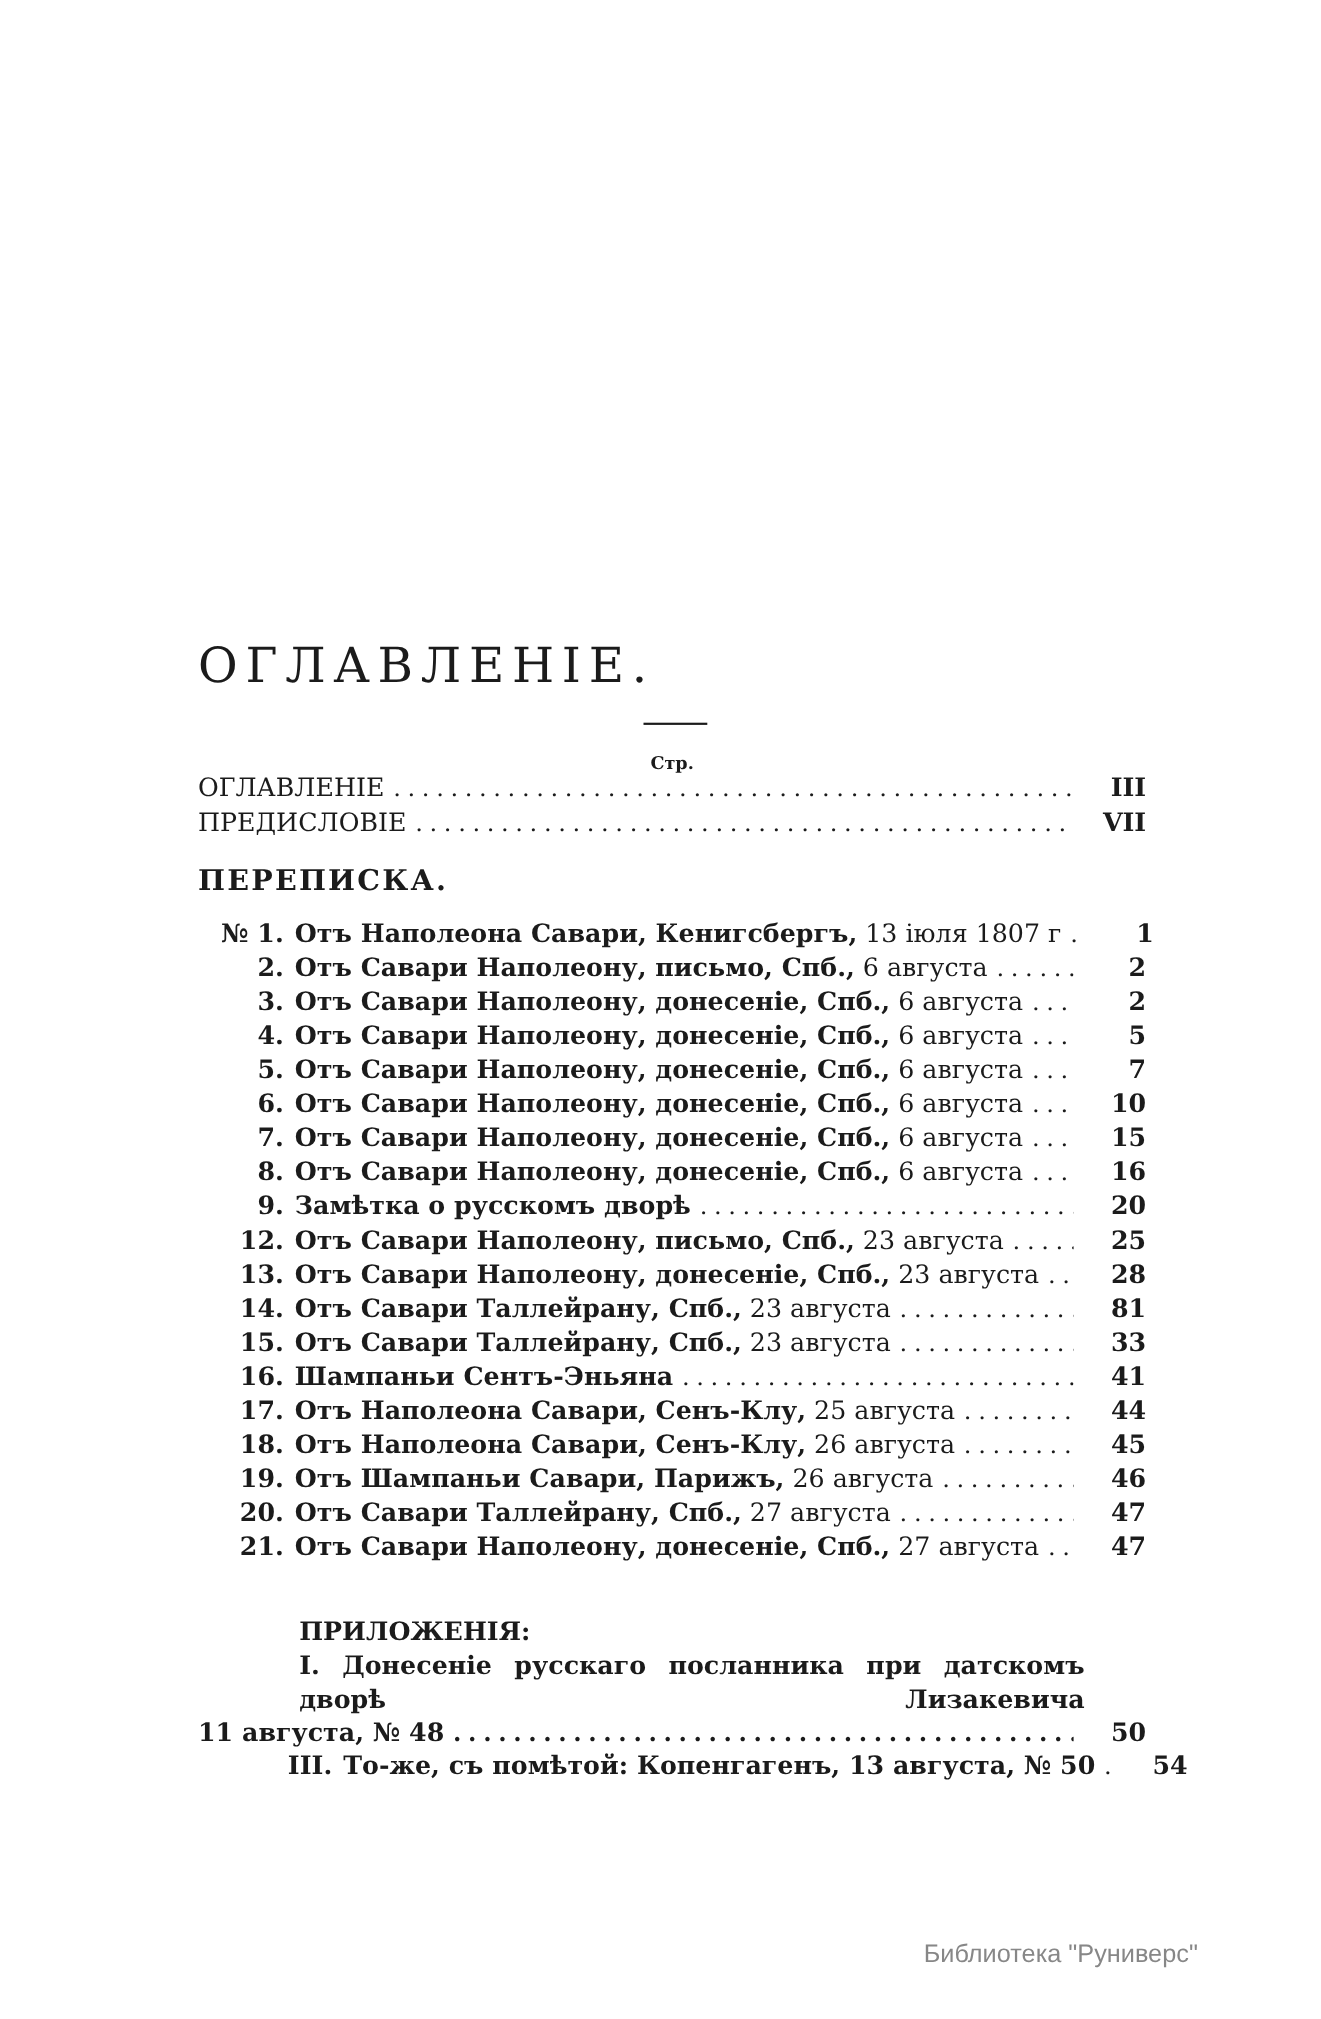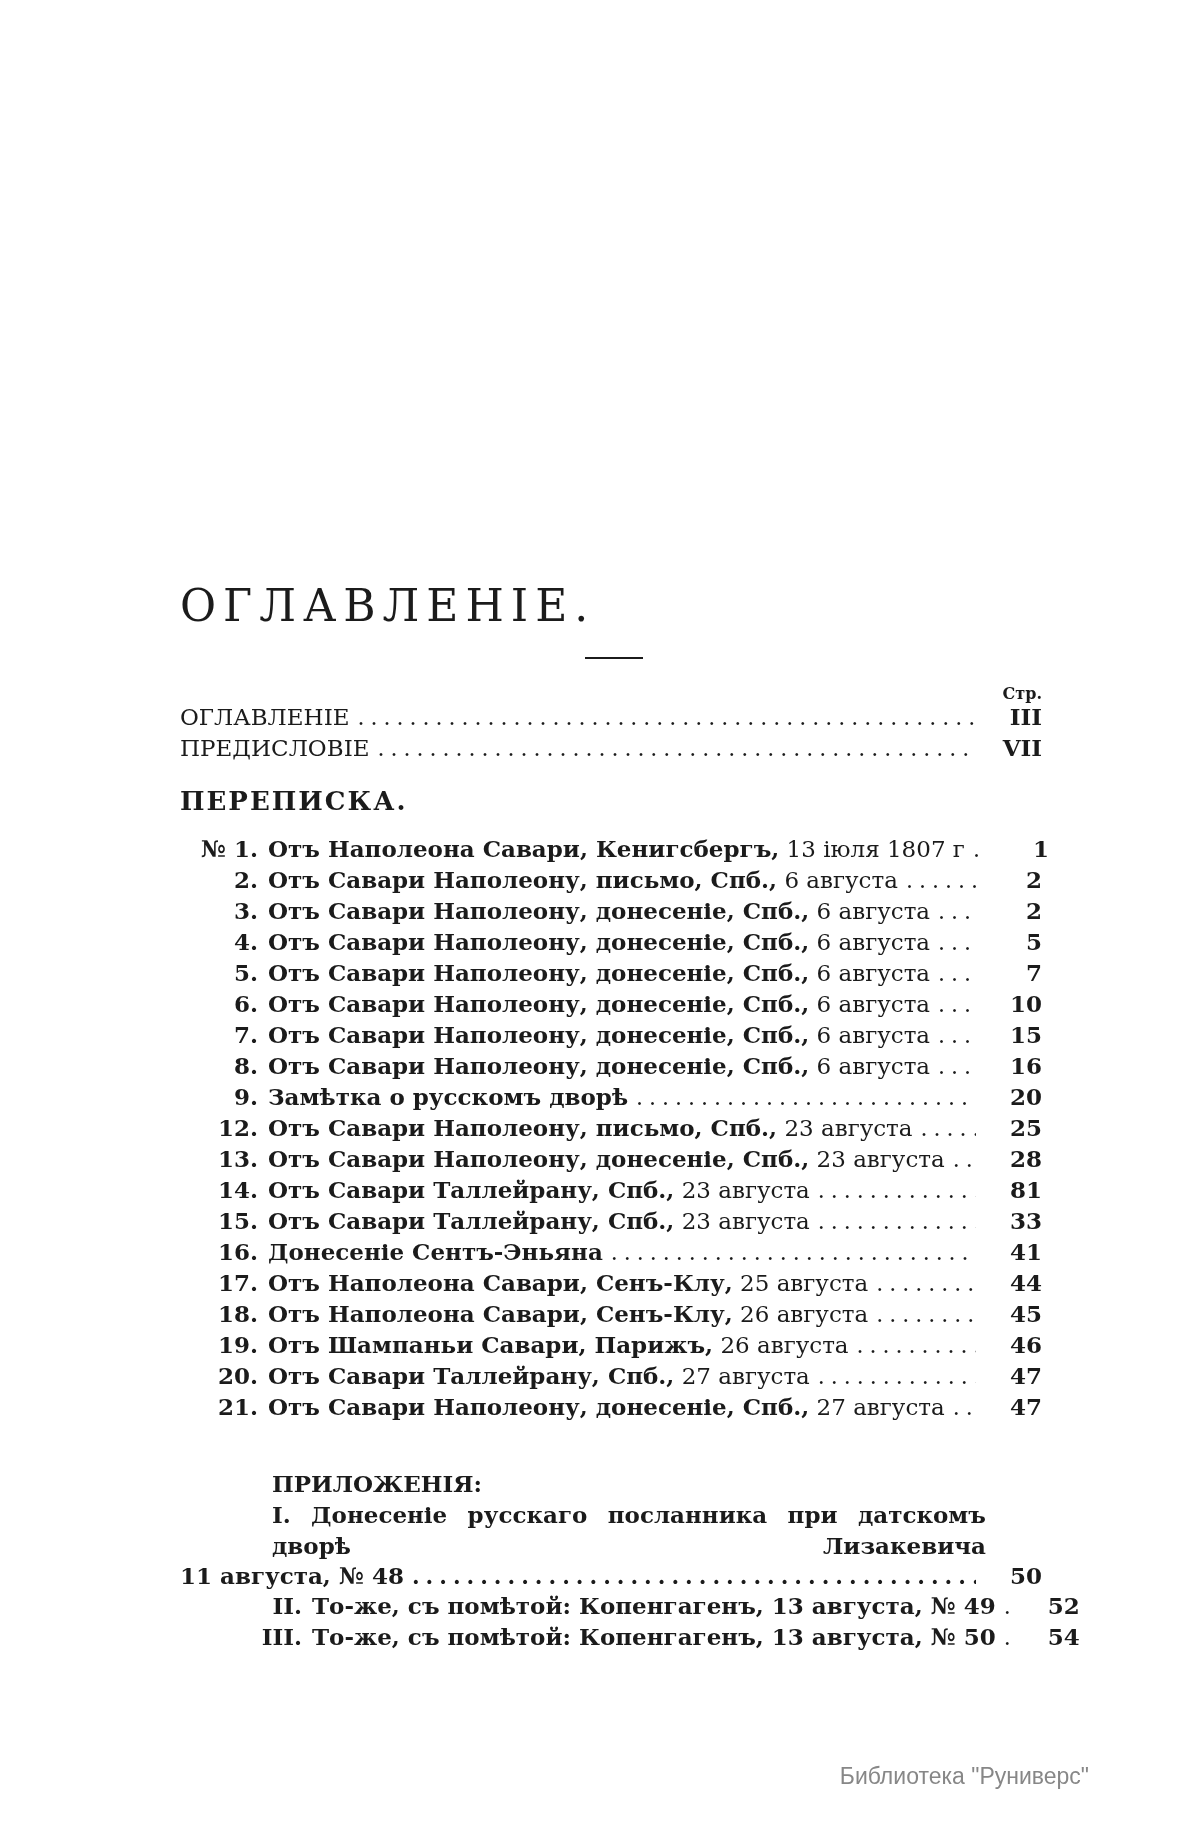--- a/index.html
+++ b/index.html
@@ -15,21 +15,21 @@
   .content { left:180px; width:862px; }
 
   .title {
     top:580px; 
     font-size:44px; letter-spacing:7px;
     white-space:nowrap;
   }
   .rule { top:657px; left:585px; width:58px; height:2px; background:#1b1b1b; }
 
   .str-header {
-    top:684px; text-align:right;
+    top:684px; text-align:center;
     font-size:16px; font-weight:bold;
   }
 
   .frontmatter { top:702px; }
   .row {
     display:flex; align-items:flex-start;
     line-height:30px; font-size:23px;
   }
   .fm-label { flex:none; white-space:nowrap; }
   .leader {
@@ -169,21 +169,21 @@
     <span class="page-num">81</span>
   </div>
     <div class="row">
     <span class="num">15.</span>
     <span class="label"><span class="b">Отъ Савари Таллейрану, Спб.,</span><span class="r"> 23 августа</span></span>
     <span class="leader"></span>
     <span class="page-num">33</span>
   </div>
     <div class="row">
     <span class="num">16.</span>
-    <span class="label"><span class="b">Донесеніе Сентъ-Эньяна</span><span class="r"></span></span>
+    <span class="label"><span class="b">Шампаньи Сентъ-Эньяна</span><span class="r"></span></span>
     <span class="leader"></span>
     <span class="page-num">41</span>
   </div>
     <div class="row">
     <span class="num">17.</span>
     <span class="label"><span class="b">Отъ Наполеона Савари, Сенъ-Клу,</span><span class="r"> 25 августа</span></span>
     <span class="leader"></span>
     <span class="page-num">44</span>
   </div>
     <div class="row">
@@ -215,26 +215,20 @@
 <div class="abs content appendix">
   <div class="app-header">ПРИЛОЖЕНІЯ:</div>
   <div class="app-line first">I. Донесеніе русскаго посланника при датскомъ дворѣ Лизакевича</div>
   <div class="row app-leader-row">
     <span style="flex:none; white-space:nowrap;">11 августа, № 48</span>
     <span class="leader"></span>
     <span class="page-num">50</span>
   </div>
   <div>
       <div class="row">
-    <span class="app-item-num">II.</span>
-    <span class="app-item-text">То-же, съ помѣтой: Копенгагенъ, 13 августа, № 49</span>
-    <span class="leader"></span>
-    <span class="page-num">52</span>
-  </div>
-      <div class="row">
     <span class="app-item-num">III.</span>
     <span class="app-item-text">То-же, съ помѣтой: Копенгагенъ, 13 августа, № 50</span>
     <span class="leader"></span>
     <span class="page-num">54</span>
   </div>
     </div>
 </div>
 
 <div class="abs watermark">Библиотека "Руниверс"</div>
 

